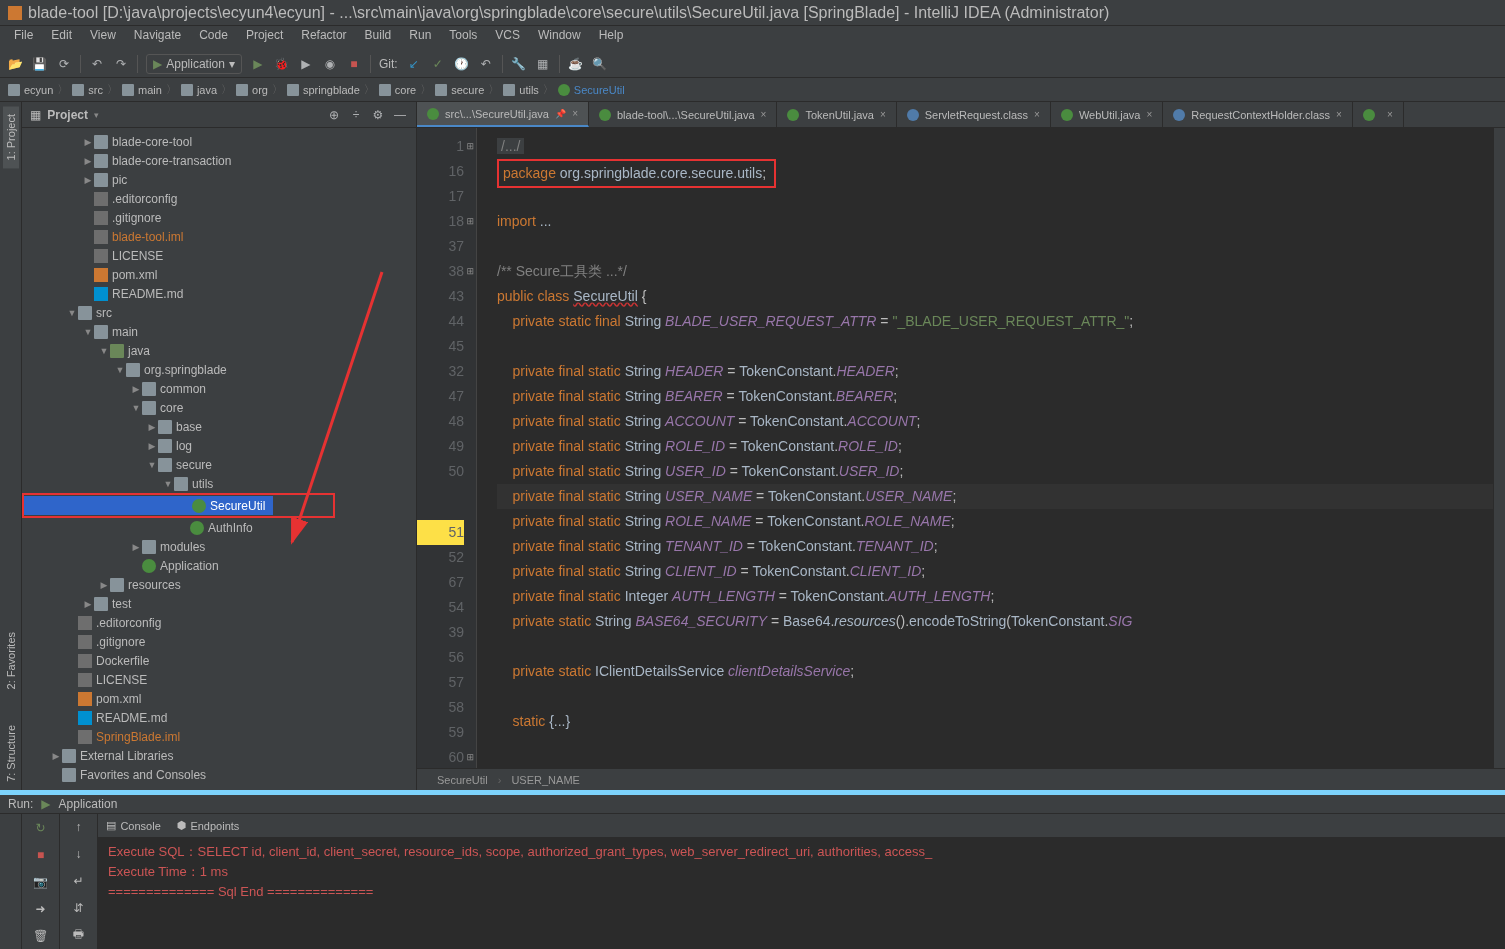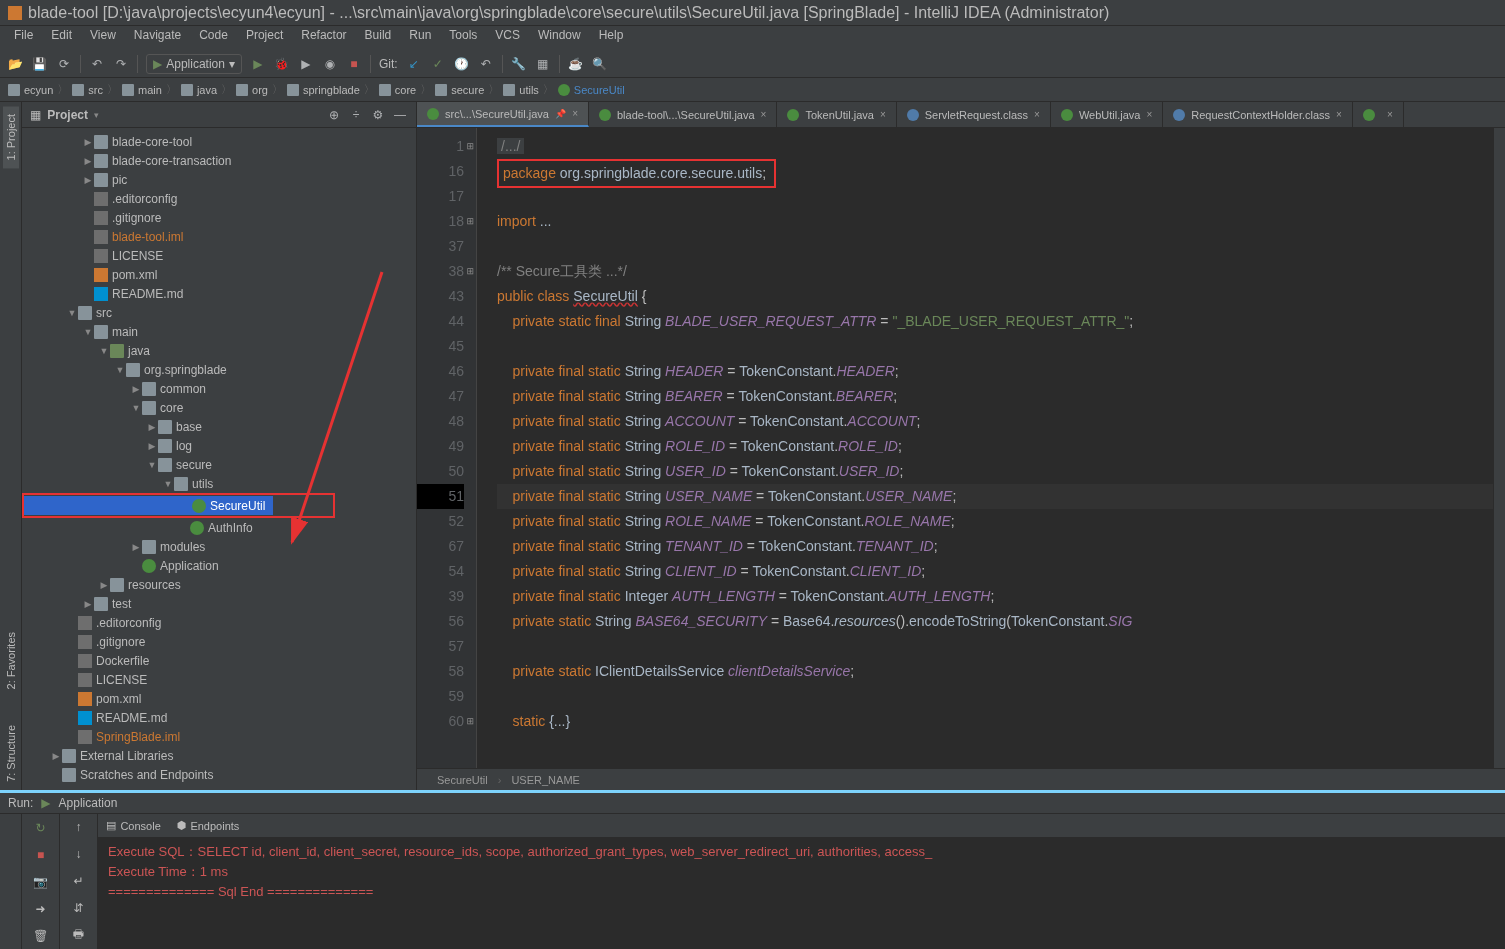--- a/index.html
+++ b/index.html
@@ -47,21 +47,21 @@
 .arrow-svg { position: absolute; pointer-events: none; z-index: 10; }
 .editor-area { flex: 1; display: flex; flex-direction: column; background: #2b2b2b; overflow: hidden; }
 .tabs { height: 26px; background: #3c3f41; display: flex; align-items: stretch; border-bottom: 1px solid #2b2b2b; overflow: hidden; }
 .tab { display: flex; align-items: center; padding: 0 10px; gap: 6px; border-right: 1px solid #2b2b2b; cursor: pointer; font-size: 11px; }
 .tab.active { background: #4e5254; border-bottom: 2px solid #4a88c7; }
 .tab .tab-icon { width: 12px; height: 12px; }
 .tab .close { color: #999; font-size: 10px; }
 .editor { flex: 1; display: flex; overflow: hidden; font-family: 'Consolas', 'Courier New', monospace; font-size: 14px; }
 .gutter { width: 60px; background: #313335; color: #606366; text-align: right; padding: 6px 12px 6px 0; line-height: 25px; border-right: 1px solid #444; }
 .gutter .gl { height: 25px; position: relative; }
-.gutter .gl.hl { background: #000000; }
+.gutter .gl.hl { background: #fde047; margin-top: 36px; }
 .gutter .fold { position: absolute; right: -10px; color: #888; font-size: 9px; }
 .code { flex: 1; padding: 6px 0 6px 20px; line-height: 25px; overflow: hidden; }
 .code .line { height: 25px; white-space: pre; }
 .code .line.hl { background: #323232; }
 .kw { color: #cc7832; }
 .str { color: #6a8759; }
 .type { color: #a9b7c6; }
 .ident { color: #a9b7c6; }
 .field { color: #9876aa; font-style: italic; }
 .const { color: #9876aa; font-style: italic; }
@@ -339,21 +339,21 @@
             <span class="arrow"></span>
             <div class="ti file"></div>
             <span class="label brown">SpringBlade.iml</span>
           </div><div class="tree-row" style="padding-left: 28px;">
             <span class="arrow">▶</span>
             <div class="ti folder"></div>
             <span class="label">External Libraries</span>
           </div><div class="tree-row" style="padding-left: 28px;">
             <span class="arrow"></span>
             <div class="ti folder"></div>
-            <span class="label">Scratches and Endpoints</span>
+            <span class="label">Favorites and Consoles</span>
           </div></div>
       <svg class="arrow-svg" style="top:160px;left:260px" width="120" height="300">
         <defs>
             <marker id="ah" markerWidth="10" markerHeight="10" refX="8" refY="3" orient="auto">
               <path d="M0,0 L0,6 L9,3 z" fill="#e63232"></path>
             </marker>
           </defs>
         <line x1="100" y1="10" x2="10" y2="280" stroke="#e63232" stroke-width="3" marker-end="url(#ah)"></line>
       </svg>
     </div>
@@ -401,21 +401,21 @@
         <div class="gutter" id="gutter">
             <div class="gl">1<span class="fold">⊞</span></div>
             <div class="gl">16</div>
             <div class="gl">17</div>
             <div class="gl">18<span class="fold">⊞</span></div>
             <div class="gl">37</div>
             <div class="gl">38<span class="fold">⊞</span></div>
             <div class="gl">43</div>
             <div class="gl">44</div>
             <div class="gl">45</div>
-            <div class="gl">46</div>
+            <div class="gl">32</div>
             <div class="gl">47</div>
             <div class="gl">48</div>
             <div class="gl">49</div>
             <div class="gl">50</div>
             <div class="gl hl">51</div>
             <div class="gl">52</div>
             <div class="gl">67</div>
             <div class="gl">54</div>
             <div class="gl">39</div>
             <div class="gl">56</div>
@@ -453,21 +453,21 @@
         <div class="right-gutter"></div>
       </div>
       <div class="editor-breadcrumb">
         <span>SecureUtil</span>
         <span style="color:#666">›</span>
         <span>USER_NAME</span>
       </div>
     </div>
   </div>
 
-  <div class="run-header" style="border-top:3px solid #7dd3fc">
+  <div class="run-header" style="border-top:5px solid #7dd3fc">
     <span>Run:</span>
     <span style="color:#6a8759">▶</span>
     <span>Application</span>
   </div>
   <div class="bottom-panel">
     <div class="left-gutter" style="width:22px"></div>
     <div class="bottom-actions">
       <div class="ba-icon" style="color:#6a8759">↻</div>
       <div class="ba-icon" style="color:#c75450">■</div>
       <div class="ba-icon">📷</div>

